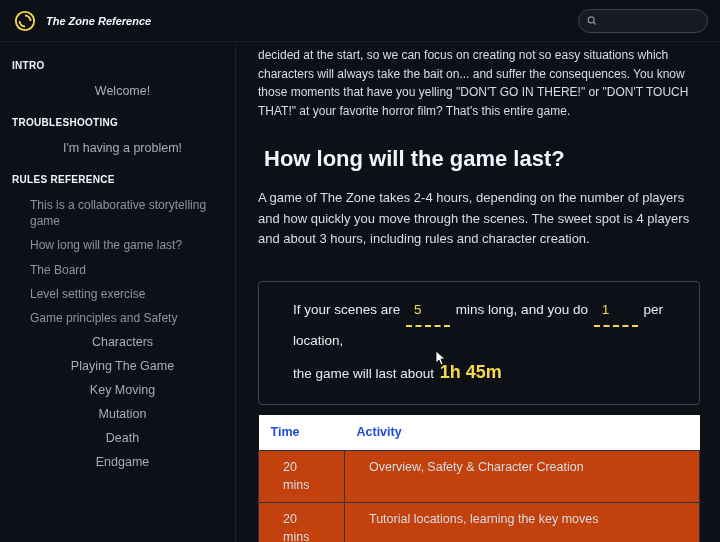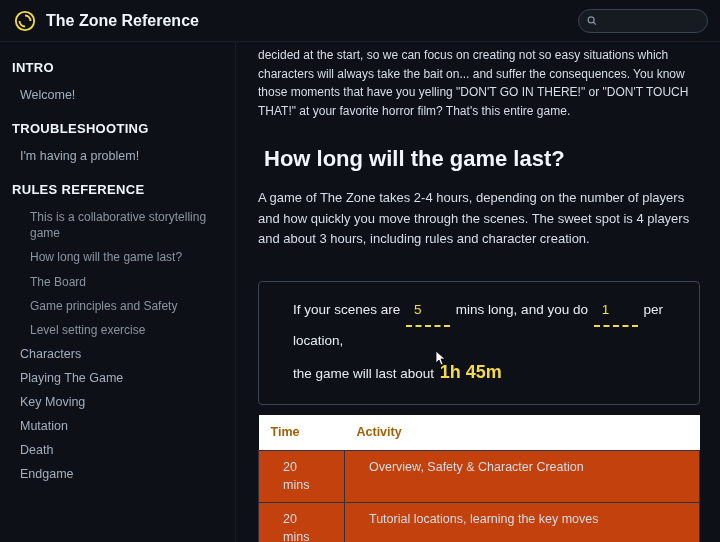--- a/index.html
+++ b/index.html
@@ -16,21 +16,21 @@
     align-items: center;
     padding: 0 12px 0 14px;
     border-bottom: 1px solid #1a2028;
   }
   .logo-icon {
     width: 22px; height: 22px;
     margin-right: 10px;
     display: flex; align-items: center; justify-content: center;
   }
   .logo-icon svg { width: 22px; height: 22px; }
-  .site-title { font-size: 16px; font-weight: 600; color: #f0f6fc; }
+  .site-title { font-size: 11px; font-weight: 600; color: #f0f6fc; font-style: italic; }
   .spacer { flex: 1; }
   .search-box {
     width: 130px; height: 24px;
     border: 1px solid #3a4250;
     border-radius: 12px;
     display: flex; align-items: center;
     padding: 0 8px;
     background: #161b22;
   }
   .search-box svg { width: 11px; height: 11px; color: #8b949e; }
@@ -42,28 +42,29 @@
   .sidebar {
     width: 236px;
     padding: 18px 10px 10px 10px;
     border-right: 1px solid #1a2028;
     overflow: hidden;
     font-size: 12.5px;
   }
   .side-section-title {
     color: #f0f6fc;
     font-weight: 600;
-    font-size: 13px;
+    font-size: 10px;
     letter-spacing: 0.3px;
     margin: 0 0 8px 2px;
   }
   .side-item {
     color: #a4aebc;
     padding: 5px 0 5px 10px;
     cursor: pointer;
+    text-align: center;
   }
   .side-item.bold { color: #e6edf3; }
   .side-sub {
     color: #8b949e;
     padding: 4px 0 4px 20px;
     font-size: 12px;
     line-height: 1.35;
     cursor: pointer;
   }
   .side-gap { height: 14px; }
@@ -115,21 +116,21 @@
     width: 12px; height: 16px;
     pointer-events: none;
   }
   table.timetable {
     width: 100%;
     border-collapse: collapse;
     font-size: 12.5px;
   }
   table.timetable th {
     background: #ffffff;
-    color: #a16207;
+    color: #1d4ed8;
     text-align: left;
     font-weight: 700;
     padding: 8px 12px;
   }
   table.timetable td {
     background: #c2410c;
     border: 1px solid #2d3440;
     padding: 8px 24px;
     color: #d7dee7;
     vertical-align: top;
@@ -169,22 +170,22 @@
     <div class="side-gap"></div>
 
     <div class="side-section-title">TROUBLESHOOTING</div>
     <div class="side-item">I'm having a problem!</div>
     <div class="side-gap"></div>
 
     <div class="side-section-title">RULES REFERENCE</div>
     <div class="side-sub">This is a collaborative storytelling game</div>
     <div class="side-sub">How long will the game last?</div>
     <div class="side-sub">The Board</div>
+    <div class="side-sub">Level setting exercise</div>
     <div class="side-sub">Game principles and Safety</div>
-    <div class="side-sub">Level setting exercise</div>
     <div class="side-item">Characters</div>
     <div class="side-item">Playing The Game</div>
     <div class="side-item">Key Moving</div>
     <div class="side-item">Mutation</div>
     <div class="side-item">Death</div>
     <div class="side-item">Endgame</div>
   </nav>
 
   <main class="main">
     <p class="lead-para">decided at the start, so we can focus on creating not so easy situations which characters will always take the bait on... and suffer the consequences. You know those moments that have you yelling "DON'T GO IN THERE!" or "DON'T TOUCH THAT!" at your favorite horror film? That's this entire game.</p>

